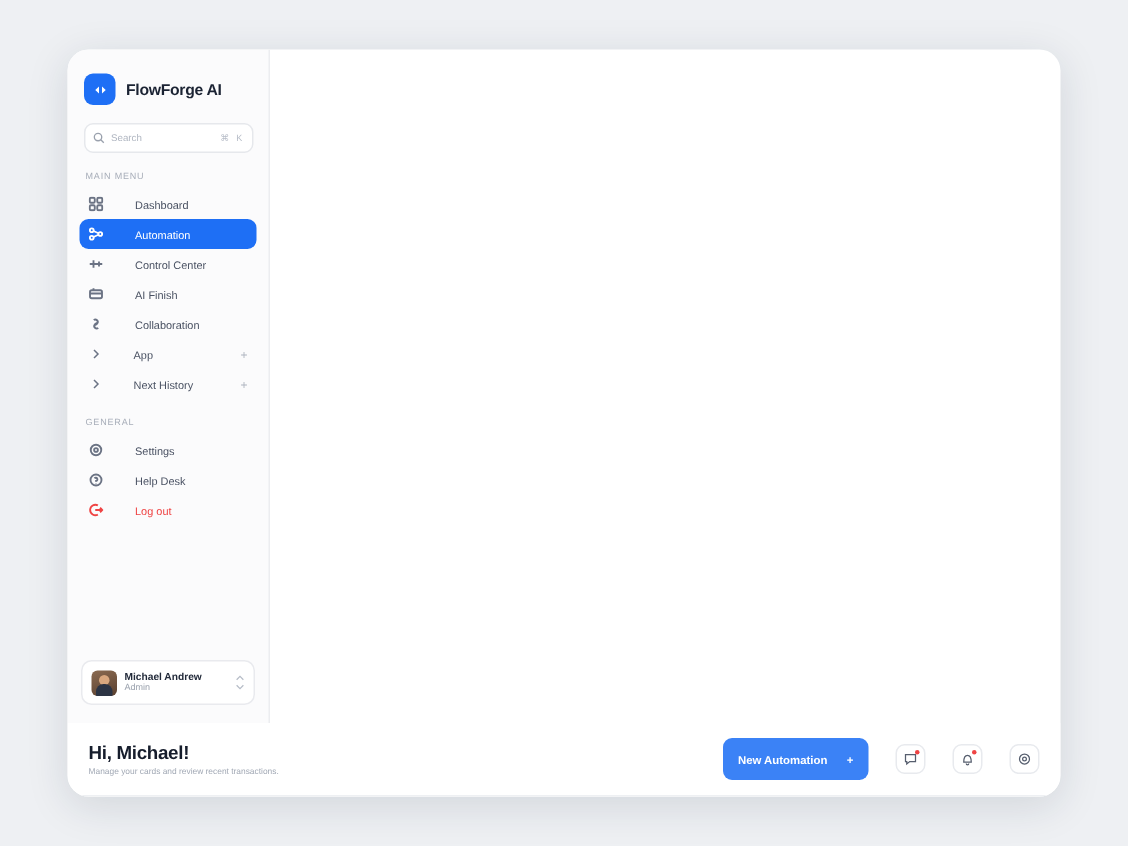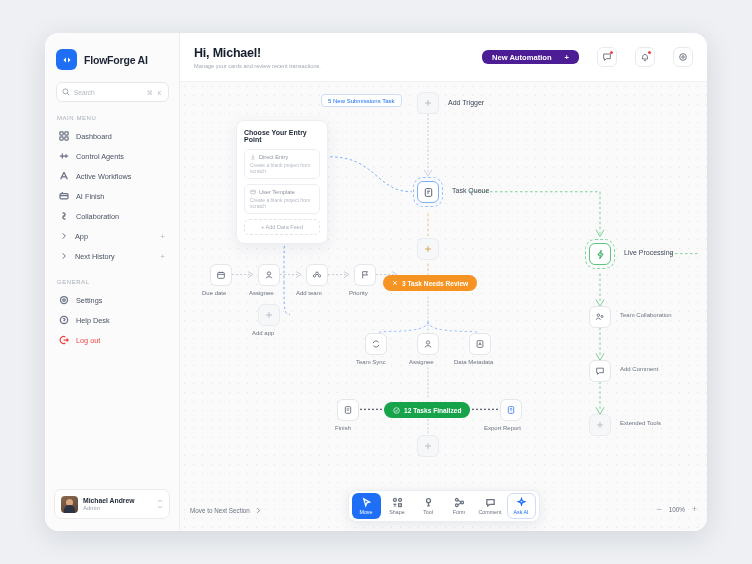--- a/index.html
+++ b/index.html
@@ -11,20 +11,21 @@
   }
   .app-window {
     position: absolute;
     left: 45px; top: 33px;
     width: 662px; height: 498px;
     background: #ffffff;
     border-radius: 14px;
     box-shadow: 0 6px 28px rgba(25,35,60,.13);
     overflow: hidden;
     display: flex;
+    flex-direction: column;
   }
   
   .sidebar {
     width: 135px; height: 100%;
     background: #fbfbfc;
     border-right: 1px solid #ecedf0;
     display: flex; flex-direction: column;
     padding: 0;
   }
   .brand {
@@ -48,21 +49,21 @@
     color: #3b4354; font-family: "Liberation Sans", sans-serif;
     background: transparent; min-width: 0;
   }
   .search-box input::placeholder { color: #b0b6c1; }
   .kbd { font-size: 6px; color: #b6bcc7; letter-spacing: 1.5px; }
   .section-label {
     font-size: 6px; color: #a8aeb9; letter-spacing: .55px;
     padding: 13px 0 5px 12px; text-transform: uppercase;
   }
   .nav-item {
-    display: flex; align-items: center; gap: 7px;
+    display: flex; align-items: center; gap: 21px;
     height: 20px; margin: 0 8px 0 8px; padding: 0 6px;
     border-radius: 6px; cursor: pointer;
     font-size: 7.3px; color: #4a5263;
   }
   .nav-item .lbl { flex: 1; white-space: nowrap; }
   .nav-item .plus { font-size: 8px; color: #b0b6c1; }
   .nav-item.active { background: #1e6ff5; color: #fff; }
   .nav-item.active svg { stroke: #fff; }
   .nav-item.danger { color: #ef4444; }
   .nav-item.danger svg { stroke: #ef4444; }
@@ -96,21 +97,21 @@
   
   .main { flex: 1; display: flex; flex-direction: column; min-width: 0; background:#fff;}
   .topbar {
     height: 48px; display: flex; align-items: center;
     padding: 0 14px 0 14px; gap: 18px;
   }
   .greet-title { font-size: 12.5px; font-weight: bold; color: #161d2c; letter-spacing:-.2px;}
   .greet-sub { font-size: 5.6px; color: #a2a9b5; margin-top: 3px; }
   .topbar-spacer { flex: 1; }
   .btn-primary {
-    height: 14px; background: #4c1d95; color: #fff;
+    height: 28px; background: #3b82f6; color: #fff;
     border-radius: 6px; font-size: 7.6px; font-weight: bold;
     display: flex; align-items: center; gap: 13px; padding: 0 10px;
     cursor: pointer; border: 0; white-space: nowrap;
   }
   .btn-outline {
     height: 23px; background: #fff; color: #1e6ff5;
     border: 1px solid #cfdcf5; border-radius: 6px;
     font-size: 7.6px; display: flex; align-items: center;
     padding: 0 10px; cursor: pointer; white-space: nowrap;
   }
@@ -254,36 +255,39 @@
     <div class="nav-item">
       <svg width="10" height="10" viewBox="0 0 12 12">
           <rect x="1" y="1" width="4" height="4" rx="1"></rect>
           <rect x="7" y="1" width="4" height="4" rx="1"></rect>
           <rect x="1" y="7" width="4" height="4" rx="1"></rect>
           <rect x="7" y="7" width="4" height="4" rx="1"></rect>
         </svg>
       <span class="lbl">Dashboard</span>
     </div>
 
+    <div class="nav-item active">
+      <svg width="10" height="10" viewBox="0 0 12 12">
+          <circle cx="2.6" cy="3" r="1.5"></circle>
+          <circle cx="2.6" cy="9" r="1.5"></circle>
+          <circle cx="9.4" cy="6" r="1.5"></circle>
+          <path d="M4 3.6 L8 5.4 M4 8.4 L8 6.6"></path>
+        </svg>
+      <span class="lbl">Automation</span>
+    </div>
 
     <div class="nav-item">
       <svg width="10" height="10" viewBox="0 0 12 12">
           <line x1="1" y1="6" x2="11" y2="6"></line>
           <line x1="4" y1="3" x2="4" y2="9"></line>
           <line x1="8.4" y1="4" x2="8.4" y2="8"></line>
         </svg>
-      <span class="lbl">Control Agents</span>
-    </div>
-
-    <div class="nav-item">
-      <svg width="10" height="10" viewBox="0 0 12 12">
-          <path d="M6 1.5 L2 10 M6 1.5 L10 10 M3.6 7 L8.4 7"></path>
-        </svg>
-      <span class="lbl">Active Workflows</span>
-    </div>
+      <span class="lbl">Control Center</span>
+    </div>
+
 
     <div class="nav-item">
       <svg width="10" height="10" viewBox="0 0 12 12">
           <rect x="1.2" y="3" width="9.6" height="6.4" rx="1.4"></rect>
           <line x1="1.2" y1="5.6" x2="10.8" y2="5.6"></line>
           <line x1="4" y1="3" x2="4" y2="1.3"></line>
         </svg>
       <span class="lbl">AI Finish</span>
     </div>
 

